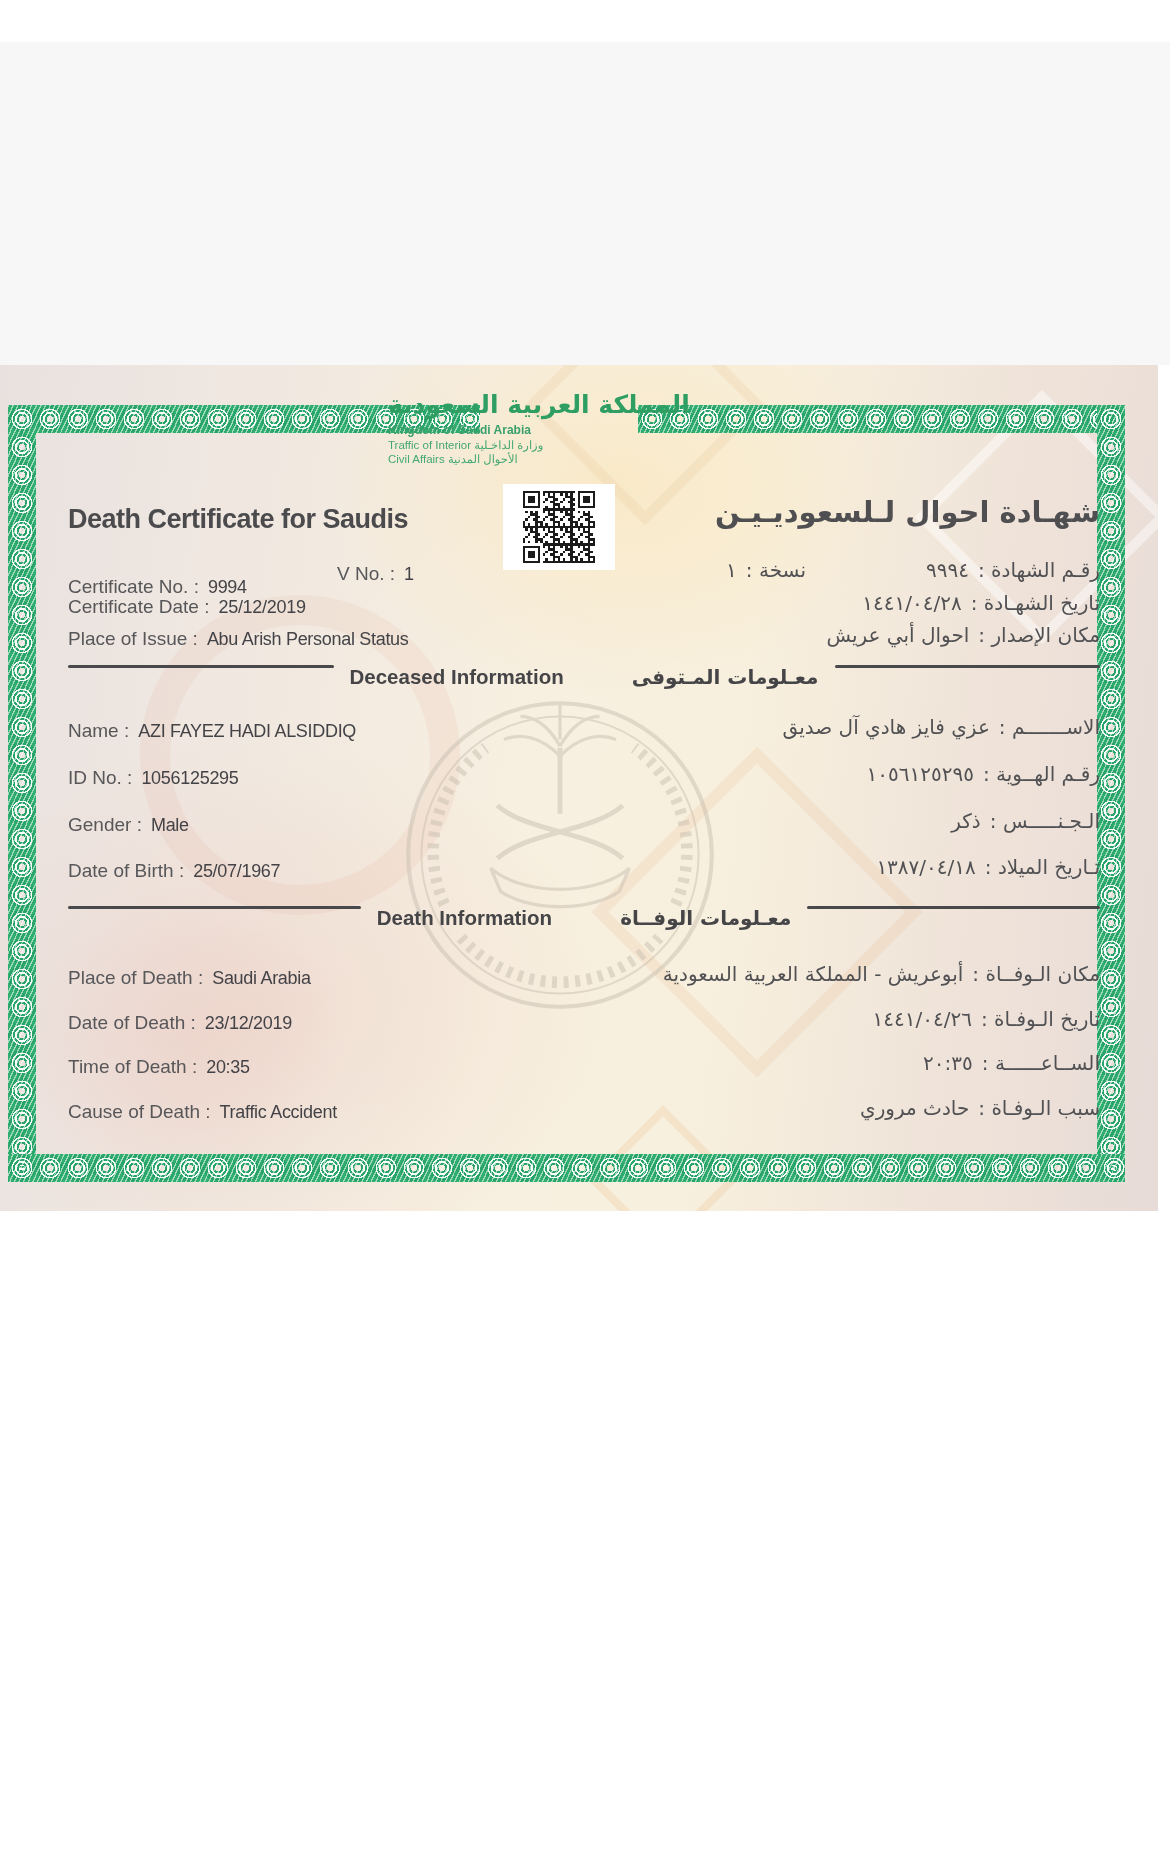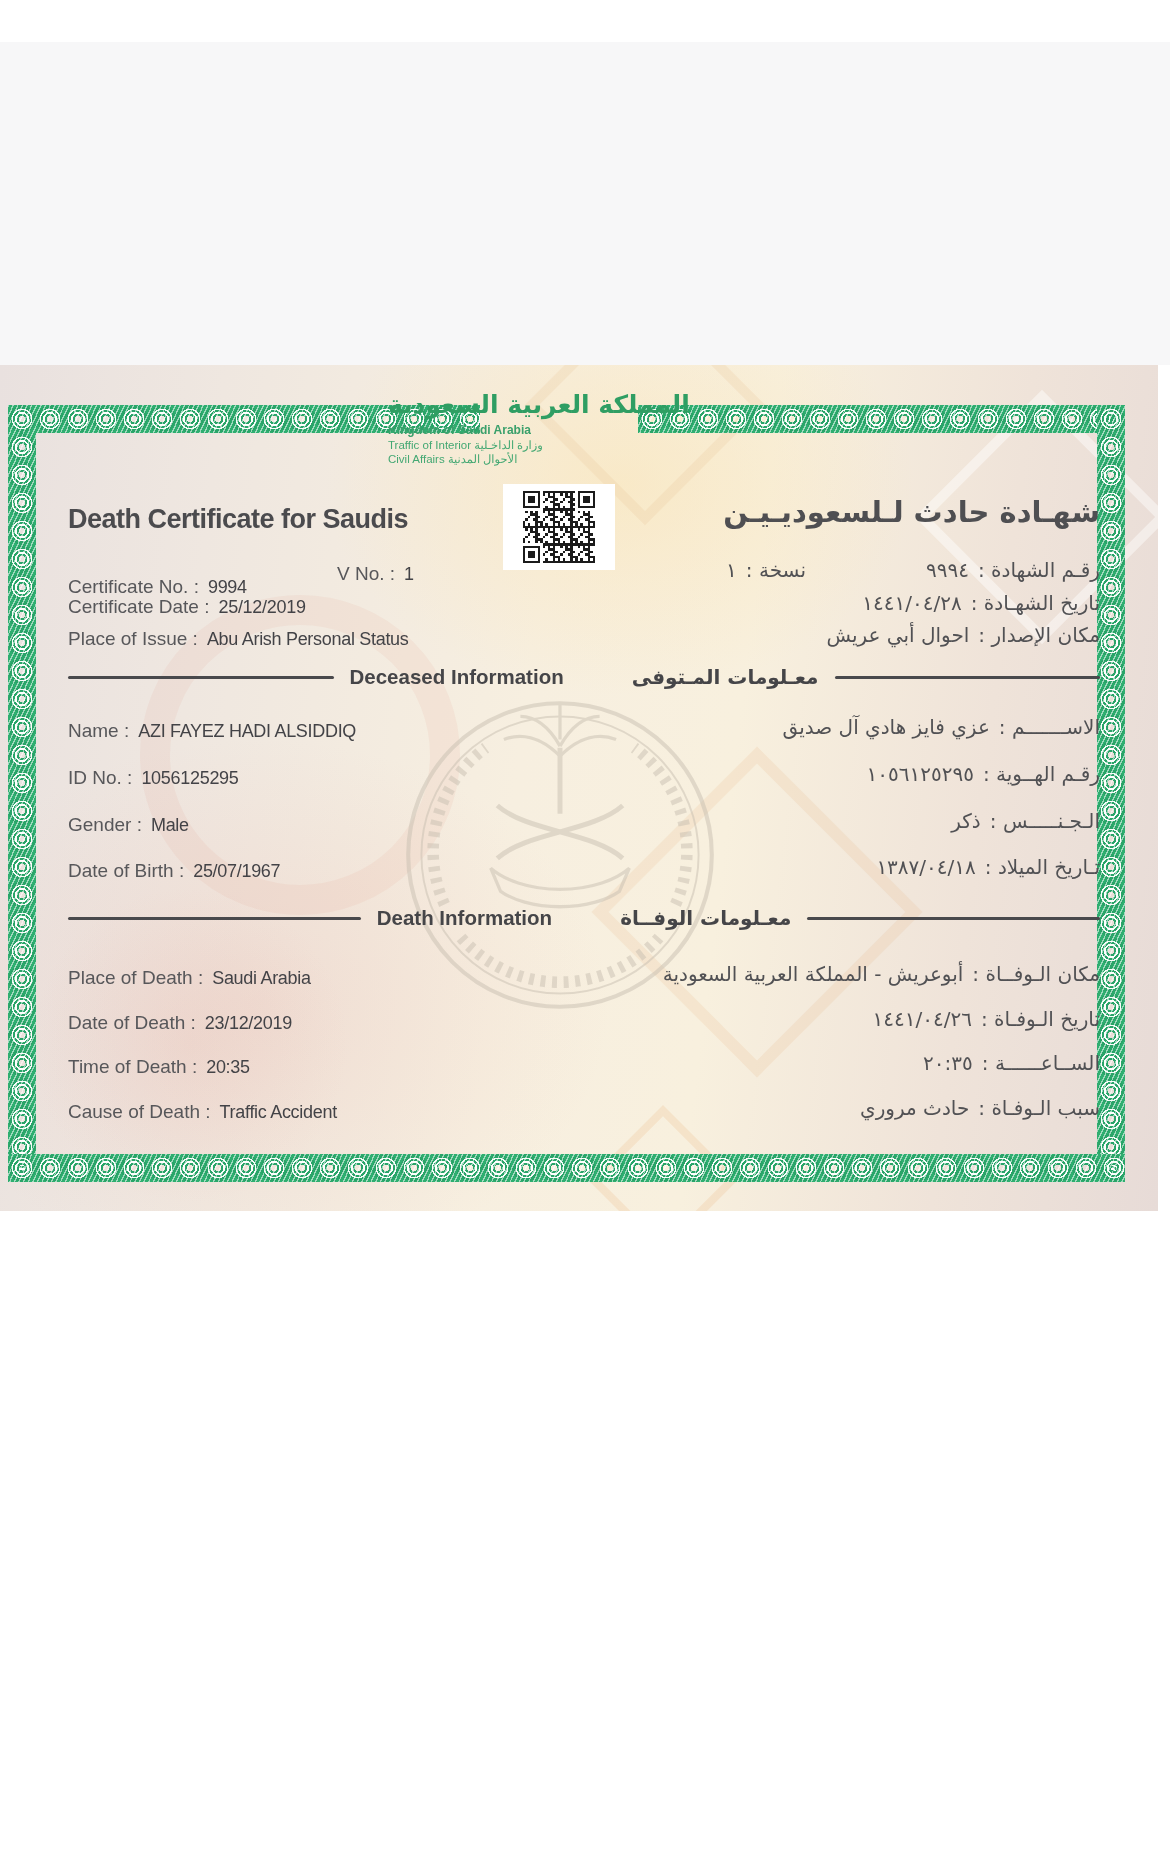--- a/index.html
+++ b/index.html
@@ -36,37 +36,37 @@
   .fr-bottom{left:8px;top:789px;width:1117px;height:28px;}
   .fr-left{left:8px;top:40px;width:28px;height:777px;}
   .fr-right{left:1097px;top:40px;width:28px;height:777px;}
   
   .wm{position:absolute;left:395px;top:325px;width:330px;height:330px;opacity:.5;}
   
   .logo{position:absolute;left:558px;top:26px;transform:translateX(-50%);width:340px;text-align:left;line-height:1.15;}
   .logo .callig{font-size:25px;font-weight:bold;color:#2f9e63;font-family:"DejaVu Sans",sans-serif;direction:rtl;}
   .logo .king{font-size:12px;font-weight:bold;color:#3aa06b;margin-top:4px;}
   .logo .sub{font-size:11.5px;color:#44a873;margin-top:1px;}
-  .logo .sub .arb{font-family:Liberation Serif, serif;}
+  .logo .sub .arb{font-family:Liberation Sans, sans-serif;}
   
   .title-en{position:absolute;left:68px;top:139px;font-size:27px;font-weight:bold;color:#4b4b4e;letter-spacing:-.5px;text-align:center;}
   .title-ar{position:absolute;right:58px;top:130px;font-size:29px;font-weight:bold;color:#4f4f52;
             direction:rtl;font-family:"DejaVu Sans",sans-serif;}
   .qr-box{position:absolute;left:503px;top:119px;width:112px;height:86px;background:#ffffff;
           display:flex;align-items:center;justify-content:center;}
   
   .row{position:absolute;display:flex;gap:9px;align-items:baseline;white-space:nowrap;line-height:26px;}
   .row.en{left:68px;}
   .row.ar{right:58px;direction:rtl;font-family:"DejaVu Sans",sans-serif;}
   .lbl{font-size:19px;color:#57575a;}
   .val{font-size:18px;color:#434347;letter-spacing:-.3px;}
   .row.ar .lbl{font-size:20px;color:#515154;}
   .row.ar .val{font-size:20px;color:#515154;}
   
-  .sec{position:absolute;left:68px;right:58px;display:flex;align-items:center;gap:16px;}
+  .sec{position:absolute;left:68px;right:58px;display:flex;align-items:flex-start;gap:16px;}
   .sec-line{flex:1;height:3px;background:#49494c;border-radius:2px;}
   .sec-en{font-size:20.5px;font-weight:bold;color:#454548;}
   .sec-ar{font-size:20px;font-weight:bold;color:#454548;direction:rtl;
           font-family:"DejaVu Sans",sans-serif;margin-left:52px;}
 </style>
 </head>
 <body>
 
 <div class="viewport">
   <div class="gray-band"></div>
@@ -451,21 +451,21 @@
           <rect x="21" y="28" width="1" height="1" fill="#1b1b1b"></rect>
           <rect x="22" y="28" width="1" height="1" fill="#1b1b1b"></rect>
           <rect x="23" y="28" width="1" height="1" fill="#1b1b1b"></rect>
           <rect x="24" y="28" width="1" height="1" fill="#1b1b1b"></rect>
           <rect x="25" y="28" width="1" height="1" fill="#1b1b1b"></rect>
           <rect x="26" y="28" width="1" height="1" fill="#1b1b1b"></rect>
           <rect x="27" y="28" width="1" height="1" fill="#1b1b1b"></rect>
           <rect x="28" y="28" width="1" height="1" fill="#1b1b1b"></rect>
         </svg>
     </div>
-    <div class="title-ar">شهـادة حادث لـلسعوديـيـن</div>
+    <div class="title-ar">شهـادة احوال لـلسعوديـيـن</div>
 
     <div class="row en" style="top:209px">
       <span class="lbl">Certificate No. :</span>
       <span class="val">9994</span>
     </div>
     <div class="row en" style="top:196px;left:337px">
       <span class="lbl">V No. :</span>
       <span class="val">1</span>
     </div>
     <div class="row ar" style="top:192px;right:352px">

